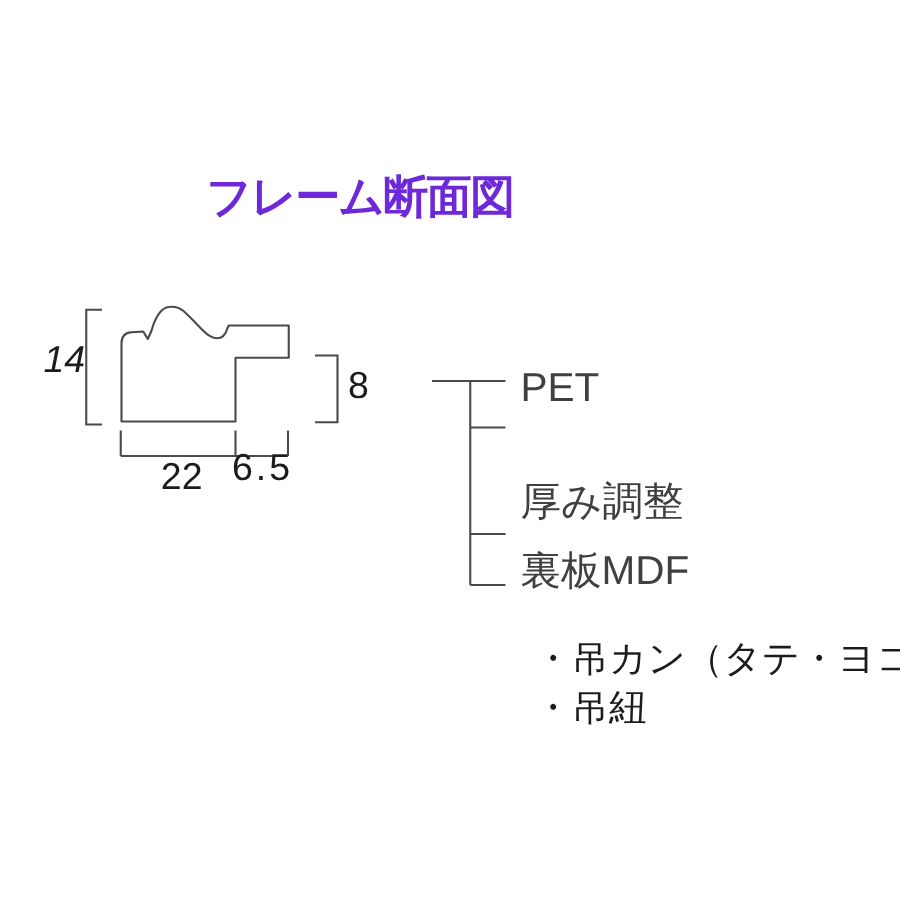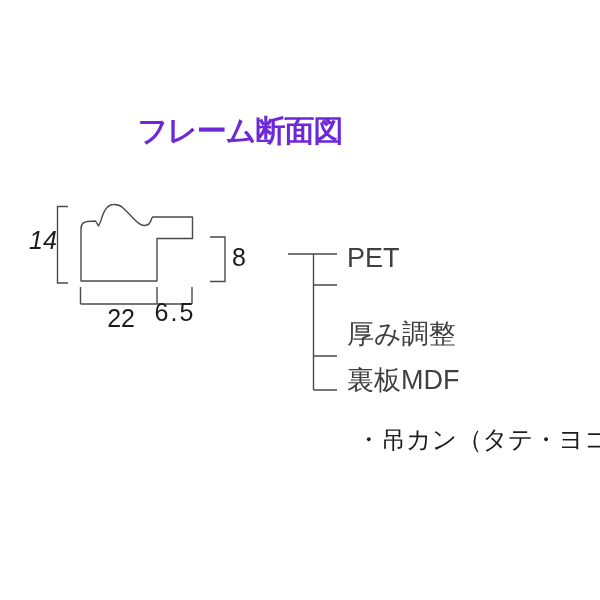--- a/index.html
+++ b/index.html
@@ -103,14 +103,15 @@
   <div class="dim" style="left:29px; top:228px;font-style:italic;">14</div>
   <div class="dim" style="left:232px; top:245px;">8</div>
   <div class="dim center" style="left:103px; top:306px; width:32px;text-align:right;">22</div>
   <div class="dim center" style="left:154px; top:300px; width:42px; letter-spacing:2px;">6.5</div>
 
   <div class="layer-label" style="top:245px;">PET</div>
   <div class="layer-label" style="top:321px;">厚み調整</div>
   <div class="layer-label" style="top:367px;">裏板MDF</div>
 
   <div class="note" style="top:427px;">・吊カン（タテ・ヨコ）</div>
+  <div class="note" style="top:460px;">・吊紐</div>
 
 </div>
 
 </body></html>

